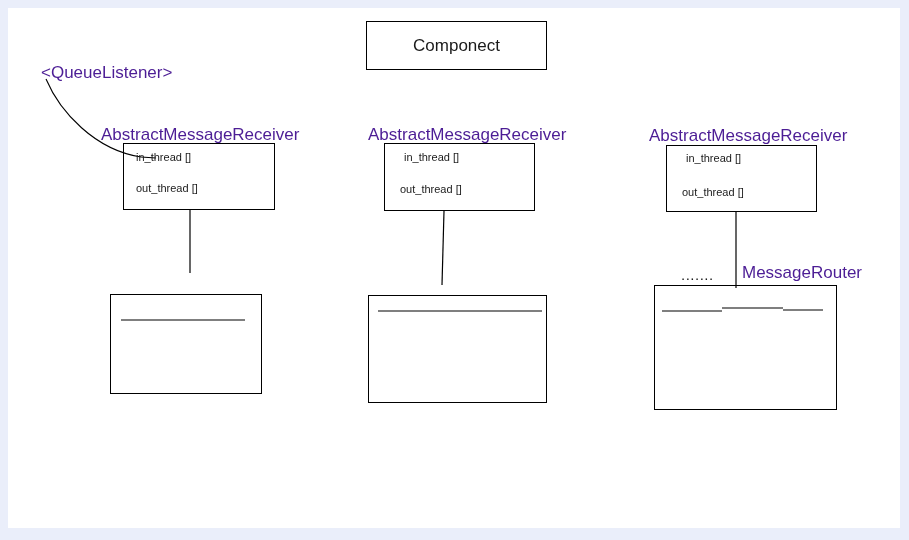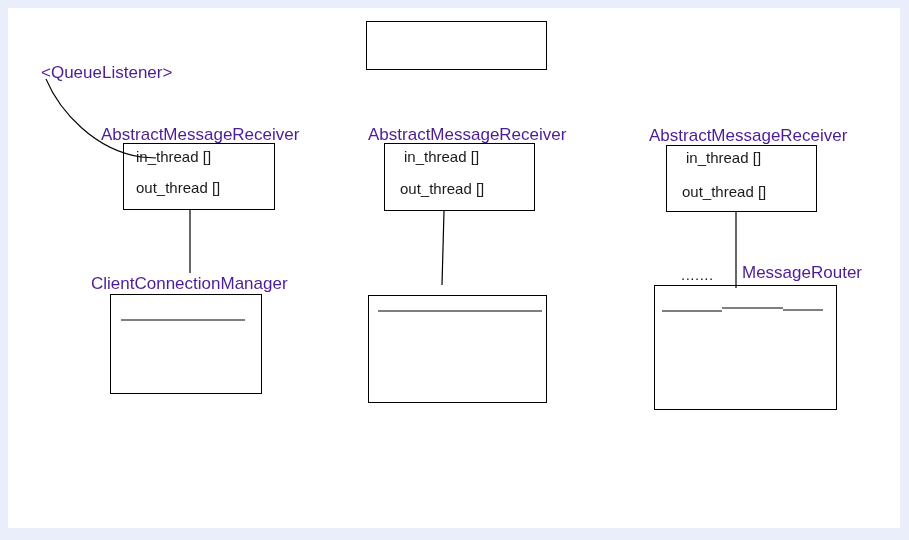--- a/index.html
+++ b/index.html
@@ -40,21 +40,21 @@
     position: absolute;
     color: #4c1d95;
     font-size: 17px;
     line-height: 20px;
     white-space: nowrap;
     font-family: "Liberation Sans", sans-serif;
   }
   .attr-text {
     position: absolute;
     color: #1a1a1a;
-    font-size: 15px;
+    font-size: 11px;
     line-height: 20px;
     white-space: nowrap;
     font-family: "Liberation Sans", sans-serif;
   }
   .center-text {
     position: absolute;
     color: #1a1a1a;
     font-size: 17px;
     line-height: 20px;
     white-space: nowrap;
@@ -102,29 +102,29 @@
       <line x1="121" y1="320" x2="245" y2="320" stroke="#000000" stroke-width="1.2"></line>
 
       <line x1="378" y1="311" x2="542" y2="311" stroke="#000000" stroke-width="1.2"></line>
 
       <line x1="662" y1="311" x2="722" y2="311" stroke="#000000" stroke-width="1.2"></line>
       <line x1="722" y1="308" x2="783" y2="308" stroke="#000000" stroke-width="1.2"></line>
       <line x1="783" y1="310" x2="823" y2="310" stroke="#000000" stroke-width="1.2"></line>
     </svg>
 
     <div class="node-box" style="left:366px; top:21px; width:181px; height:49px;"></div>
+    <div class="center-text" style="left:366px; top:36px; width:181px;">Componect</div>
 
     <div class="node-label" style="left:41px; top:63px;">&lt;QueueListener&gt;</div>
 
     <div class="node-label" style="left:101px; top:125px;">AbstractMessageReceiver</div>
     <div class="node-box" style="left:123px; top:143px; width:152px; height:67px;"></div>
     <div class="attr-text" style="left:136px; top:147px;">in_thread []</div>
     <div class="attr-text" style="left:136px; top:178px;">out_thread []</div>
 
-    <div class="node-label" style="left:91px; top:274px;">ClientConnectionManager</div>
     <div class="node-box" style="left:110px; top:294px; width:152px; height:100px;"></div>
 
     <div class="node-label" style="left:368px; top:125px;">AbstractMessageReceiver</div>
     <div class="node-box" style="left:384px; top:143px; width:151px; height:68px;"></div>
     <div class="attr-text" style="left:404px; top:147px;">in_thread  []</div>
     <div class="attr-text" style="left:400px; top:179px;">out_thread []</div>
 
     <div class="node-box" style="left:368px; top:295px; width:179px; height:108px;"></div>
 
     <div class="node-label" style="left:649px; top:126px;">AbstractMessageReceiver</div>

